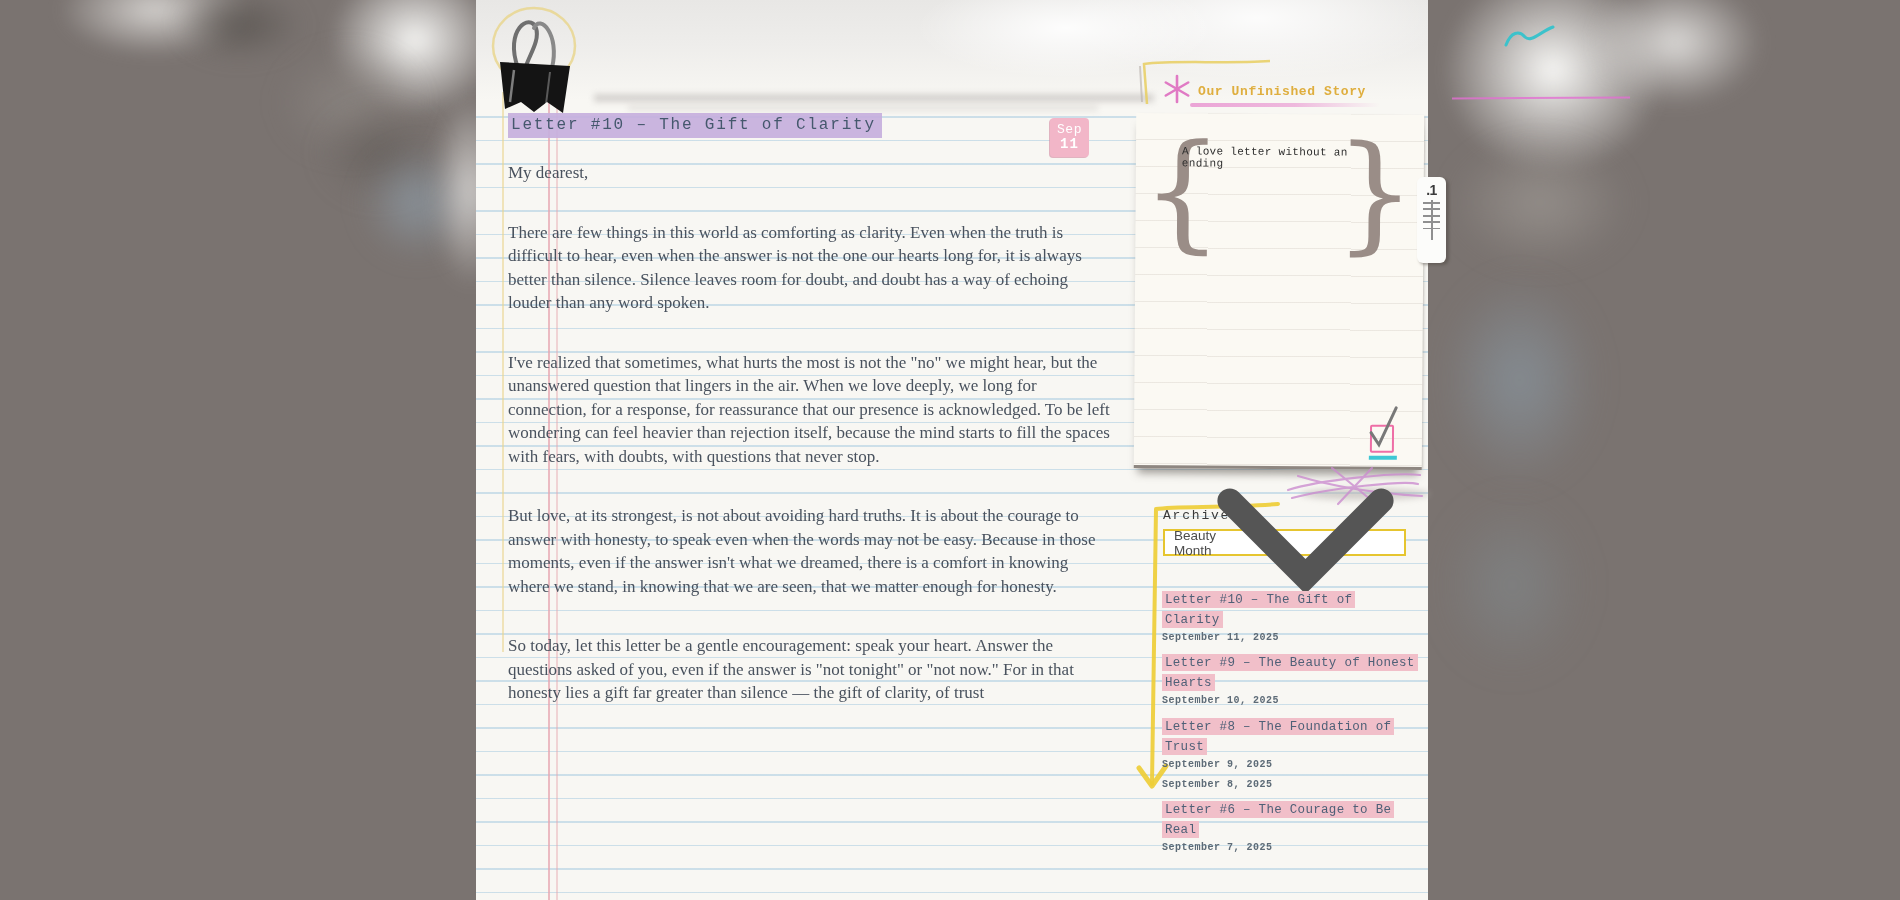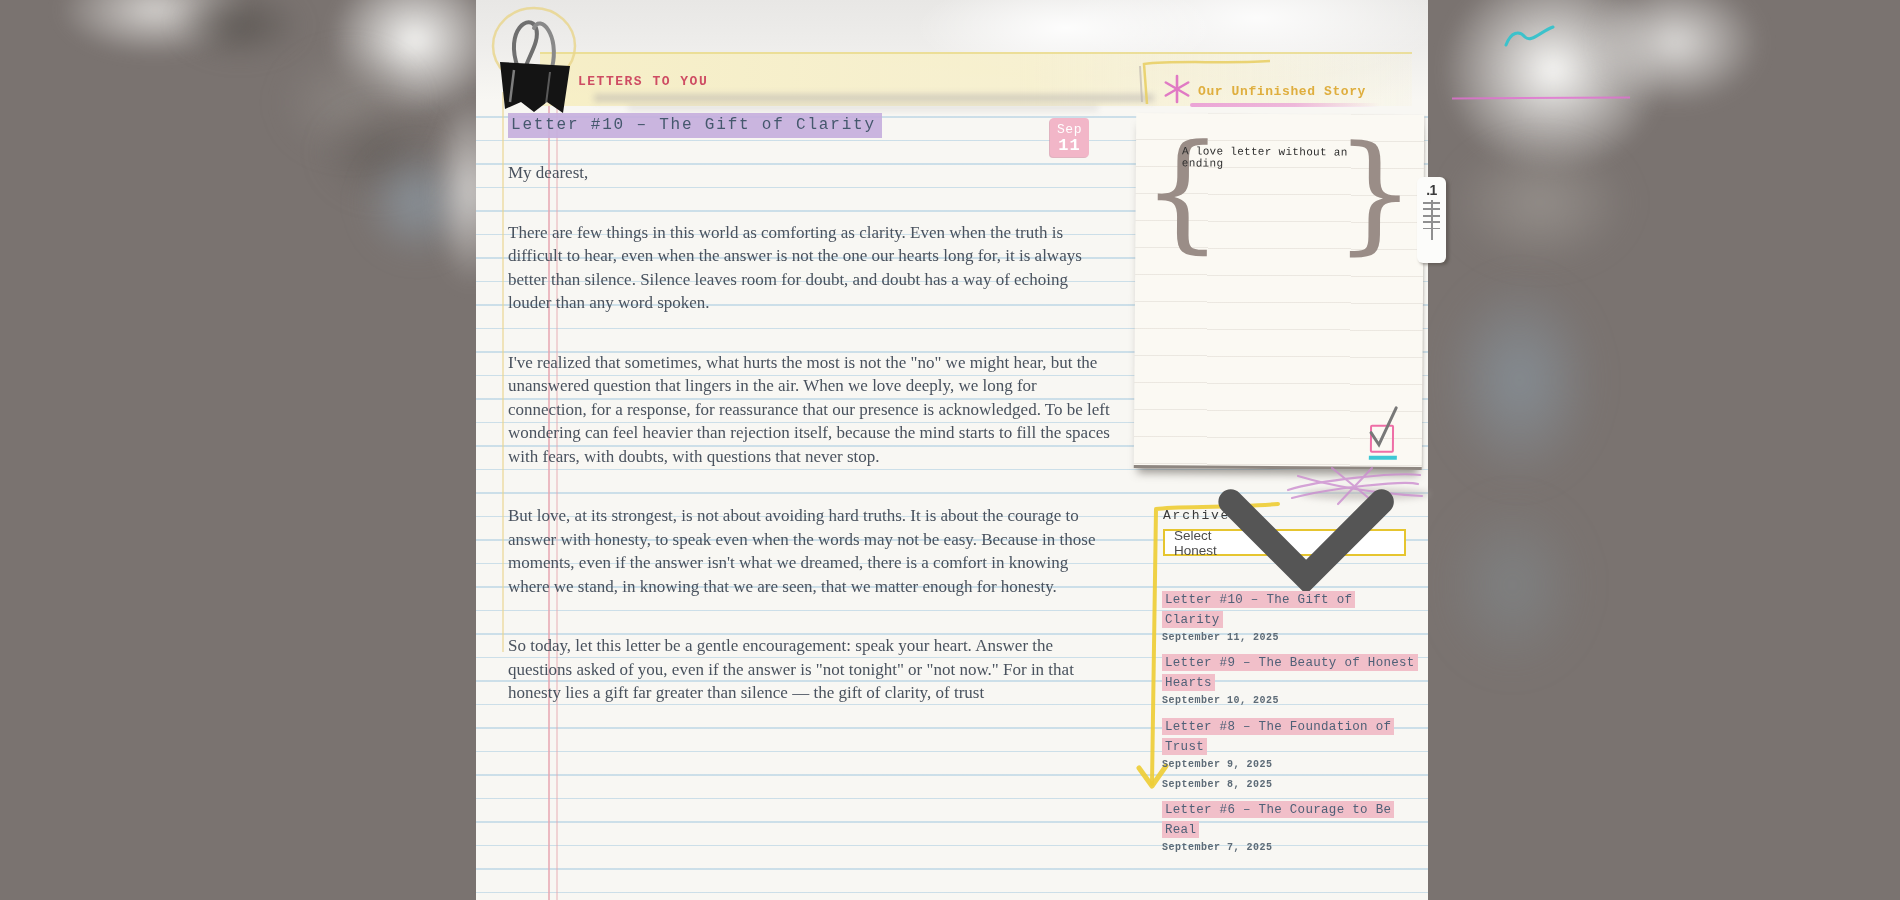--- a/index.html
+++ b/index.html
@@ -47,21 +47,21 @@
   .smudge2{position:absolute;left:152px;top:105px;width:470px;height:6px;background:#b8b3b0;opacity:.28;filter:blur(3px);}
   .clip-svg{position:absolute;left:12px;top:4px;width:96px;height:112px;}
 
   
   .letter{position:absolute;left:32px;top:116px;width:604px;}
   .letter-title{margin:0;font:400 16px "Liberation Mono",monospace;letter-spacing:1.8px;cursor:pointer;}
   .letter-title .hl{background:rgba(198,175,221,.92);color:#45586d;padding:3px 6px 4px 3px;}
   .date-badge{position:absolute;left:542px;top:2px;width:39px;height:39px;background:#f2b6c8;border-radius:4px;
     color:#fff;text-align:center;font-family:"Liberation Mono",monospace;box-shadow:-1px 1px 0 rgba(215,150,170,.7);}
   .date-badge .m{display:block;font-size:13px;margin-top:4px;letter-spacing:.5px;}
-  .date-badge .d{display:block;font-size:17px;font-weight:bold;line-height:1;letter-spacing:1px;}
+  .date-badge .d{display:block;font-size:14px;font-weight:bold;line-height:1;letter-spacing:1px;}
   .hand{font-family:cursive;font-size:17px;line-height:23.5px;color:#49525e;}
   .salutation{margin:27px 0 0 0;}
   .paras p{margin:36px 0 0 0;}
 
   
   aside{position:absolute;left:0;top:0;width:100%;height:100%;pointer-events:none;padding-left:47px;}
   aside .clickable{pointer-events:auto;}
   .side-doodle{position:absolute;left:658px;top:56px;width:140px;height:52px;}
   .asterisk{position:absolute;left:686px;top:74px;width:30px;height:30px;}
   .side-title{position:absolute;left:722px;top:84px;margin:0;font:bold 13px "Liberation Mono",monospace;
@@ -128,23 +128,20 @@
   </svg>
   <div class="magenta-line"></div>
 
   <div class="page">
     <div class="paper-lines"></div>
     <div class="page-top"></div>
     <div class="margin-line a"></div>
     <div class="margin-line b"></div>
     <div class="left-sketch"></div>
 
-    <div class="header-band">
-      <h1 class="site-title">LETTERS TO YOU</h1>
-    </div>
     <div class="smudge1"></div>
     <div class="smudge2"></div>
 
     <svg class="clip-svg" viewBox="0 0 96 112">
       <ellipse cx="46" cy="42" rx="41" ry="38" fill="none" stroke="#e9d489" stroke-width="2.5" opacity=".8"></ellipse>
       <path d="M30,64 C16,26 42,8 48,24 C52,36 42,50 38,62" fill="none" stroke="#6f6f6f" stroke-width="4" stroke-linecap="round"></path>
       <path d="M64,64 C72,30 52,10 46,24" fill="none" stroke="#898989" stroke-width="4" stroke-linecap="round"></path>
       <path d="M12,58 L82,62 L75,109 L59,98 L46,108 L33,98 L17,105 Z" fill="#141414"></path>
       <path d="M26,66 L22,98" stroke="rgba(255,255,255,.45)" stroke-width="2.5" fill="none"></path>
       <path d="M62,68 L58,100" stroke="rgba(255,255,255,.3)" stroke-width="2" fill="none"></path>
@@ -202,21 +199,21 @@
           <path d="M92,6 L58,42"></path>
         </g>
       </svg>
       <svg class="arrow-svg" viewBox="0 0 150 302">
         <path d="M142,8 C90,12 40,10 20,13 L16,288" fill="none" stroke="#eecd37" stroke-width="4" opacity=".92" stroke-linecap="round" stroke-linejoin="round"></path>
         <path d="M3,272 L16,290 L30,270" fill="none" stroke="#eecd37" stroke-width="5" opacity=".92" stroke-linecap="round" stroke-linejoin="round"></path>
       </svg>
 
       <div class="arch-label">Archives</div>
       <div class="select clickable">
-        <span class="val">Select Honest</span>
+        <span class="val">Beauty Month</span>
         <svg viewBox="0 0 13 8">
           <path d="M1,1 L6.5,6.5 L12,1" fill="none" stroke="#555" stroke-width="1.8" stroke-linecap="round"></path>
         </svg>
       </div>
 
       <div class="letters">
 
           <div class="letter-item">
             <a class="letter-link clickable">Letter #10 – The Gift of Clarity</a>
             <div class="letter-date">September 11, 2025</div>

